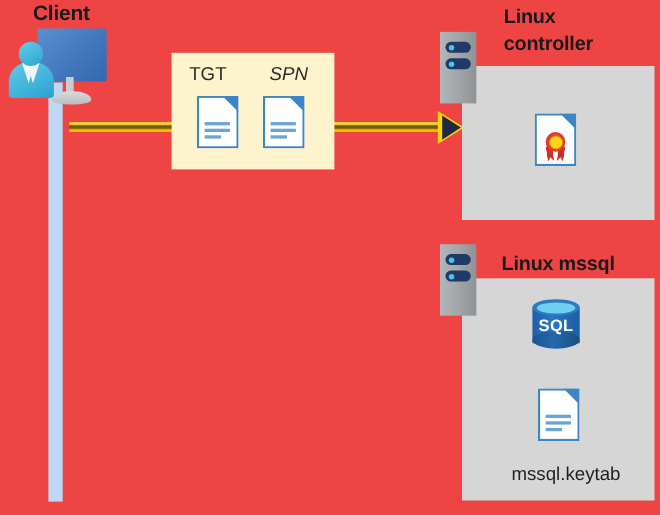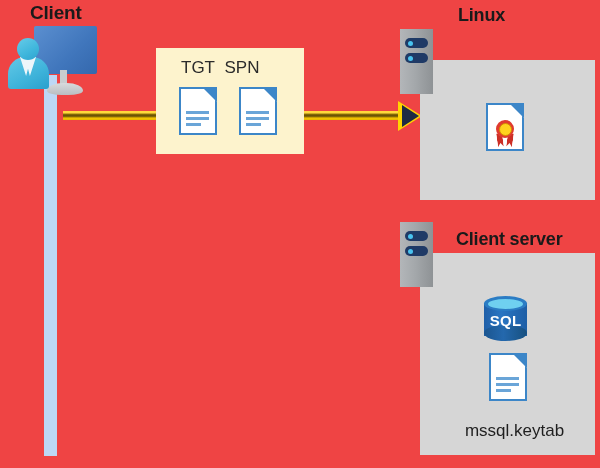--- a/index.html
+++ b/index.html
@@ -86,24 +86,23 @@
 
   
   #token-panel {
     left: 156px; top: 48px;
     width: 148px; height: 106px;
     background: #fdf3cd;
   }
   .token-label {
     font-size: 17px;
     color: #2b2b2b;
-    text-align: center;
   }
   #tgt-label { left: 172px; top: 58px; width: 52px; }
-  #spn-label { left: 216px; top: 58px; width: 52px; }
+  #spn-label { left: 245px; top: 58px; width: 52px; font-style: italic; }
 
   
   .flow-bar {
     height: 9px;
     background: linear-gradient(to bottom,
        #ffd93b 0%, #ffd93b 22%,
        #8a6d06 35%, #6b5405 50%, #8a6d06 64%,
        #f5c400 78%, #e8b800 100%);
     top: 111px;
   }
@@ -202,21 +201,21 @@
   .cert-ribbon {
     position: absolute; top: 30px;
     width: 6px; height: 14px;
     background: #cc2f26;
     z-index: 1;
   }
   #cert-ribbon-l { left: 11px; clip-path: polygon(0 0, 100% 0, 100% 100%, 50% 72%, 0 100%); transform: rotate(-8deg); }
   #cert-ribbon-r { left: 21px; clip-path: polygon(0 0, 100% 0, 100% 100%, 50% 72%, 0 100%); transform: rotate(8deg); }
 
   
-  #sql-icon { left: 484px; top: 296px; width: 65px; height: 47px; }
+  #sql-icon { left: 484px; top: 272px; width: 65px; height: 47px; }
   #sql-body {
     position: absolute; left: 0; top: 7px;
     width: 43px; height: 33px;
     background: linear-gradient(to right, #1f5fa8 0%, #2a75c2 40%, #1d5ea6 100%);
   }
   #sql-bottom {
     position: absolute; left: 0; top: 29px;
     width: 43px; height: 16px;
     border-radius: 50%;
     background: linear-gradient(to right, #1b558f 0%, #2468ad 45%, #17507f 100%);
@@ -294,40 +293,41 @@
     <div class="doc-fold"></div>
     <div class="doc-line doc-l1"></div>
     <div class="doc-line doc-l2"></div>
     <div class="doc-line doc-l3"></div>
   </div>
 
   <div class="abs gray-zone" id="dc-zone"></div>
 
   <div class="abs title-bold" id="dc-title">
     <div>Linux</div>
+    <div>controller</div>
   </div>
 
   <div class="abs server-icon" id="dc-server">
     <div class="server-body"></div>
     <div class="server-led server-led-1"></div>
     <div class="server-led server-led-2"></div>
   </div>
 
   <div class="abs" id="cert-icon">
     <div class="doc-body"></div>
     <div class="doc-fold"></div>
     <div class="cert-ribbon" id="cert-ribbon-l"></div>
     <div class="cert-ribbon" id="cert-ribbon-r"></div>
     <div id="cert-medal"></div>
     <div id="cert-medal-inner"></div>
   </div>
 
   <div class="abs gray-zone" id="linux-zone"></div>
 
-  <div class="abs title-bold" id="linux-title">Client server</div>
+  <div class="abs title-bold" id="linux-title">Linux mssql</div>
 
   <div class="abs server-icon" id="linux-server">
     <div class="server-body"></div>
     <div class="server-led server-led-1"></div>
     <div class="server-led server-led-2"></div>
   </div>
 
   <div class="abs" id="sql-icon">
     <div id="sql-body"></div>
     <div id="sql-bottom"></div>

